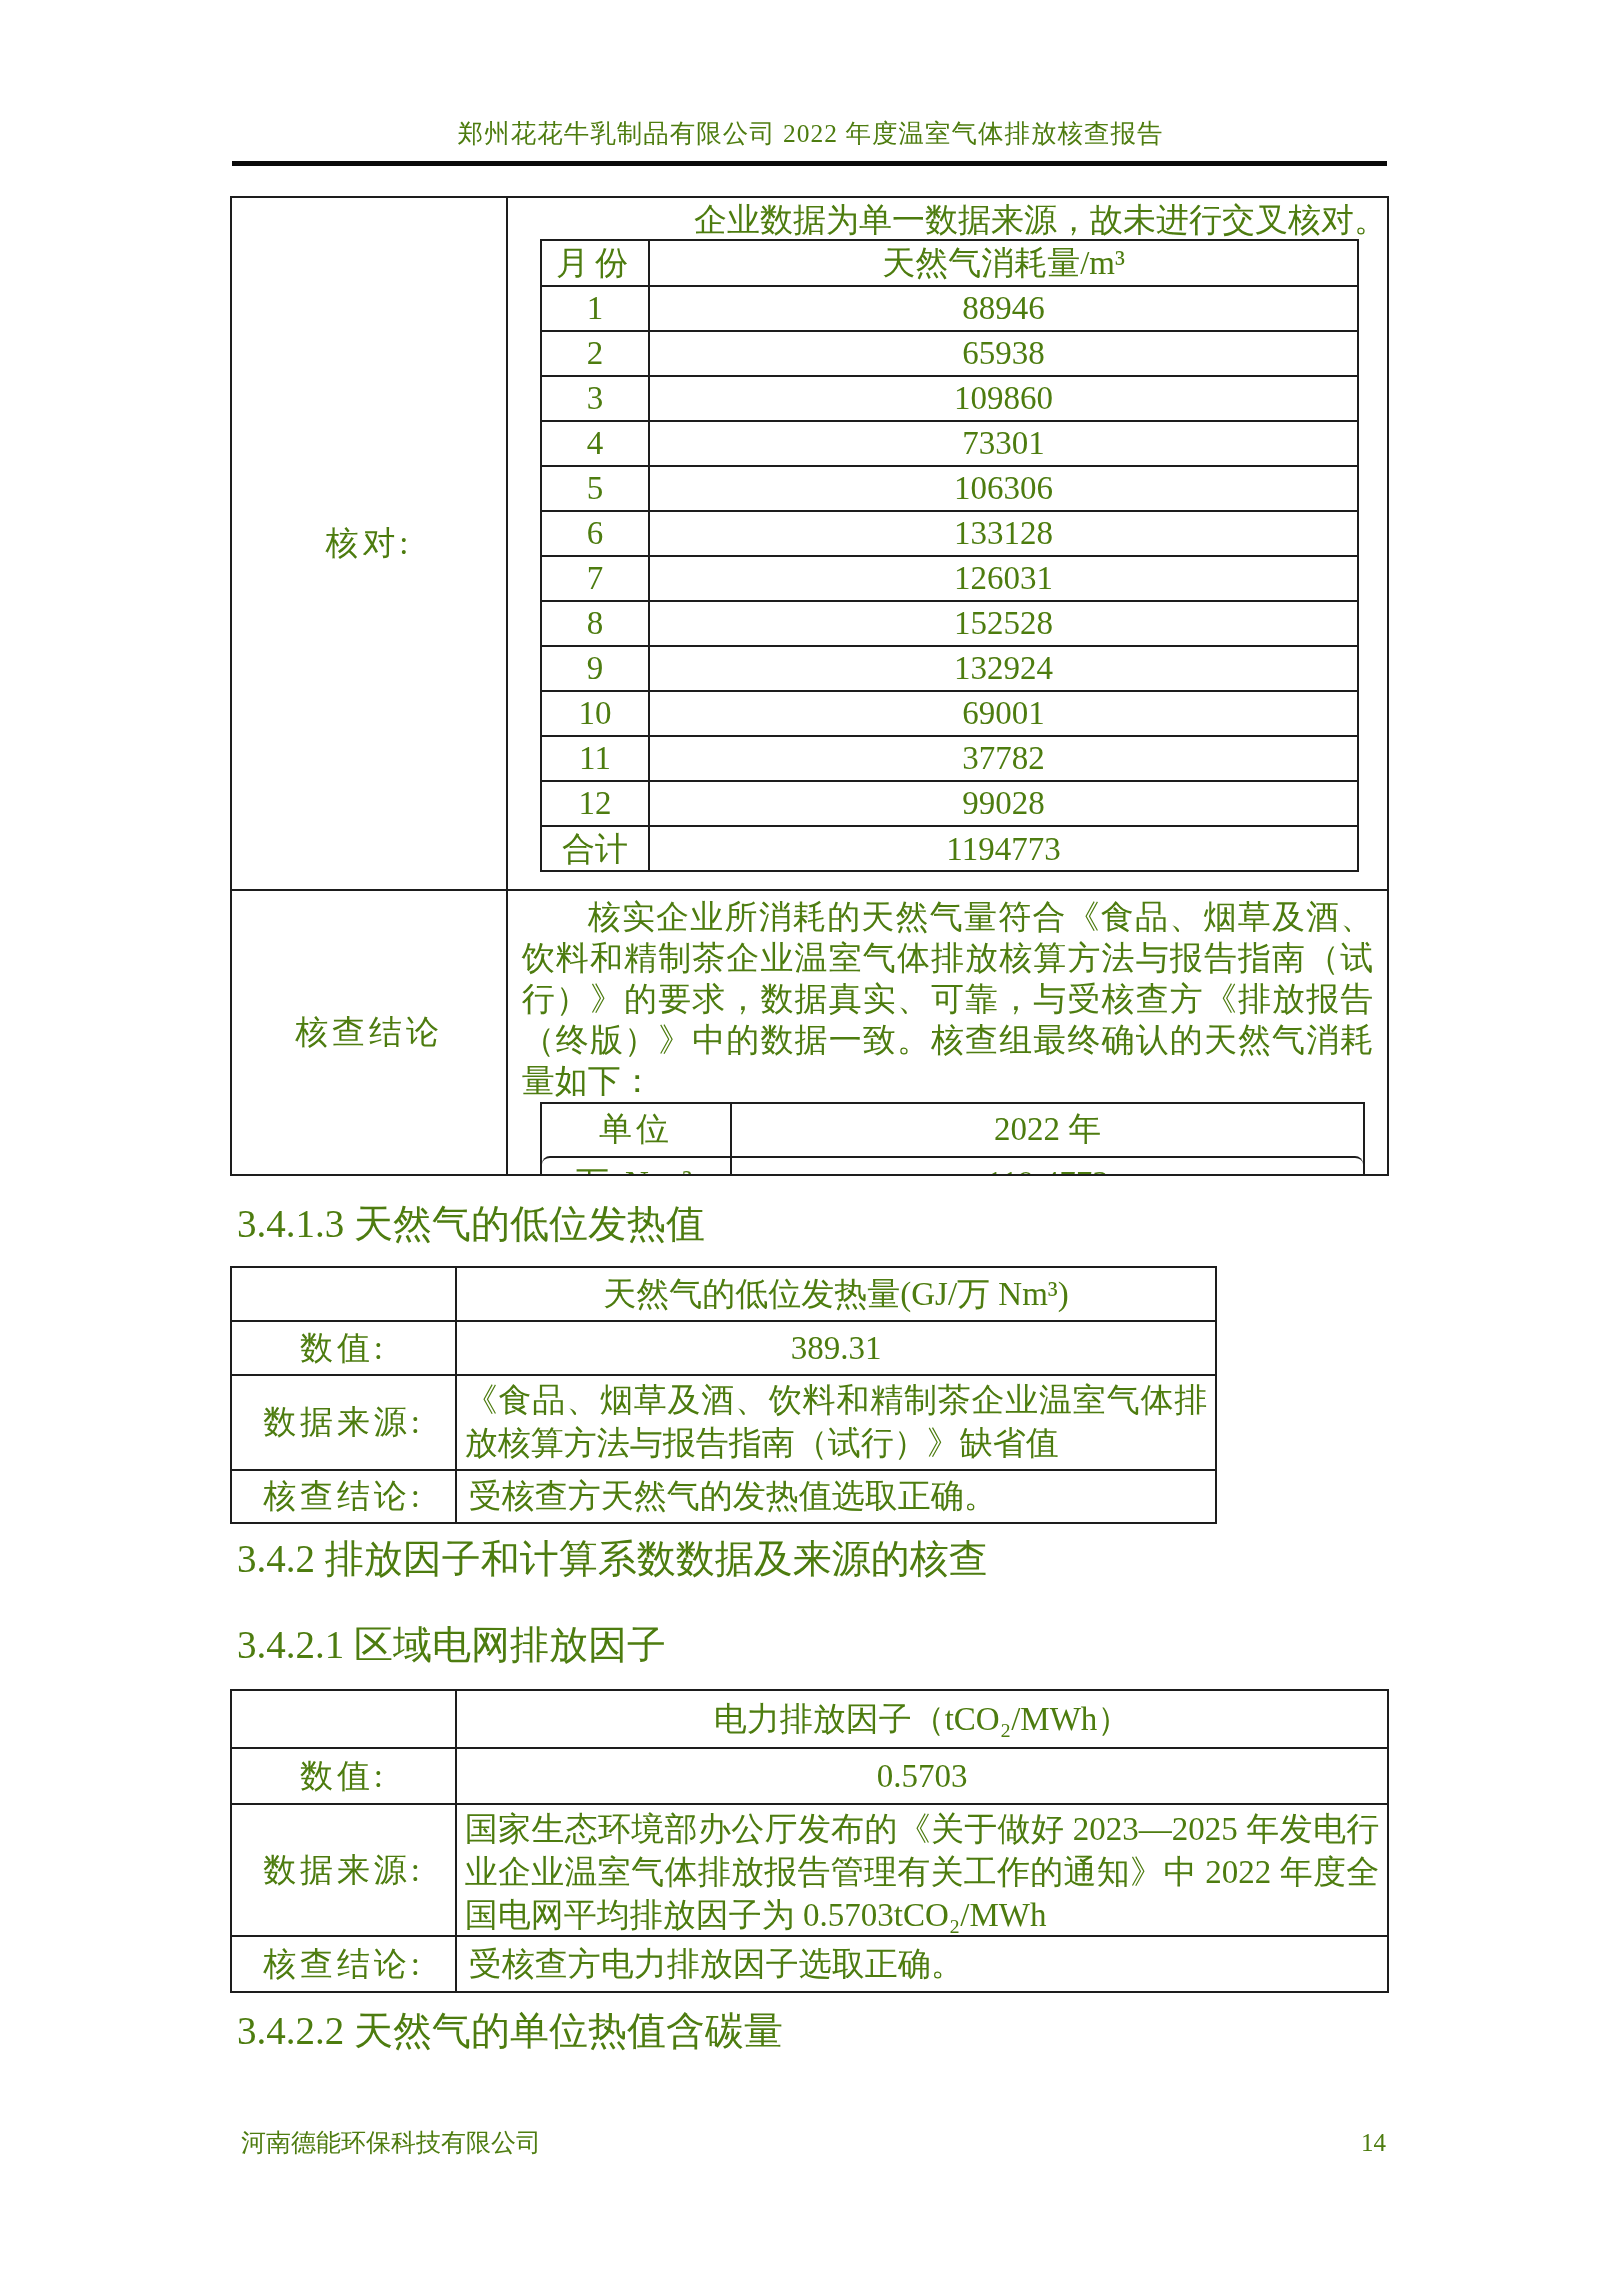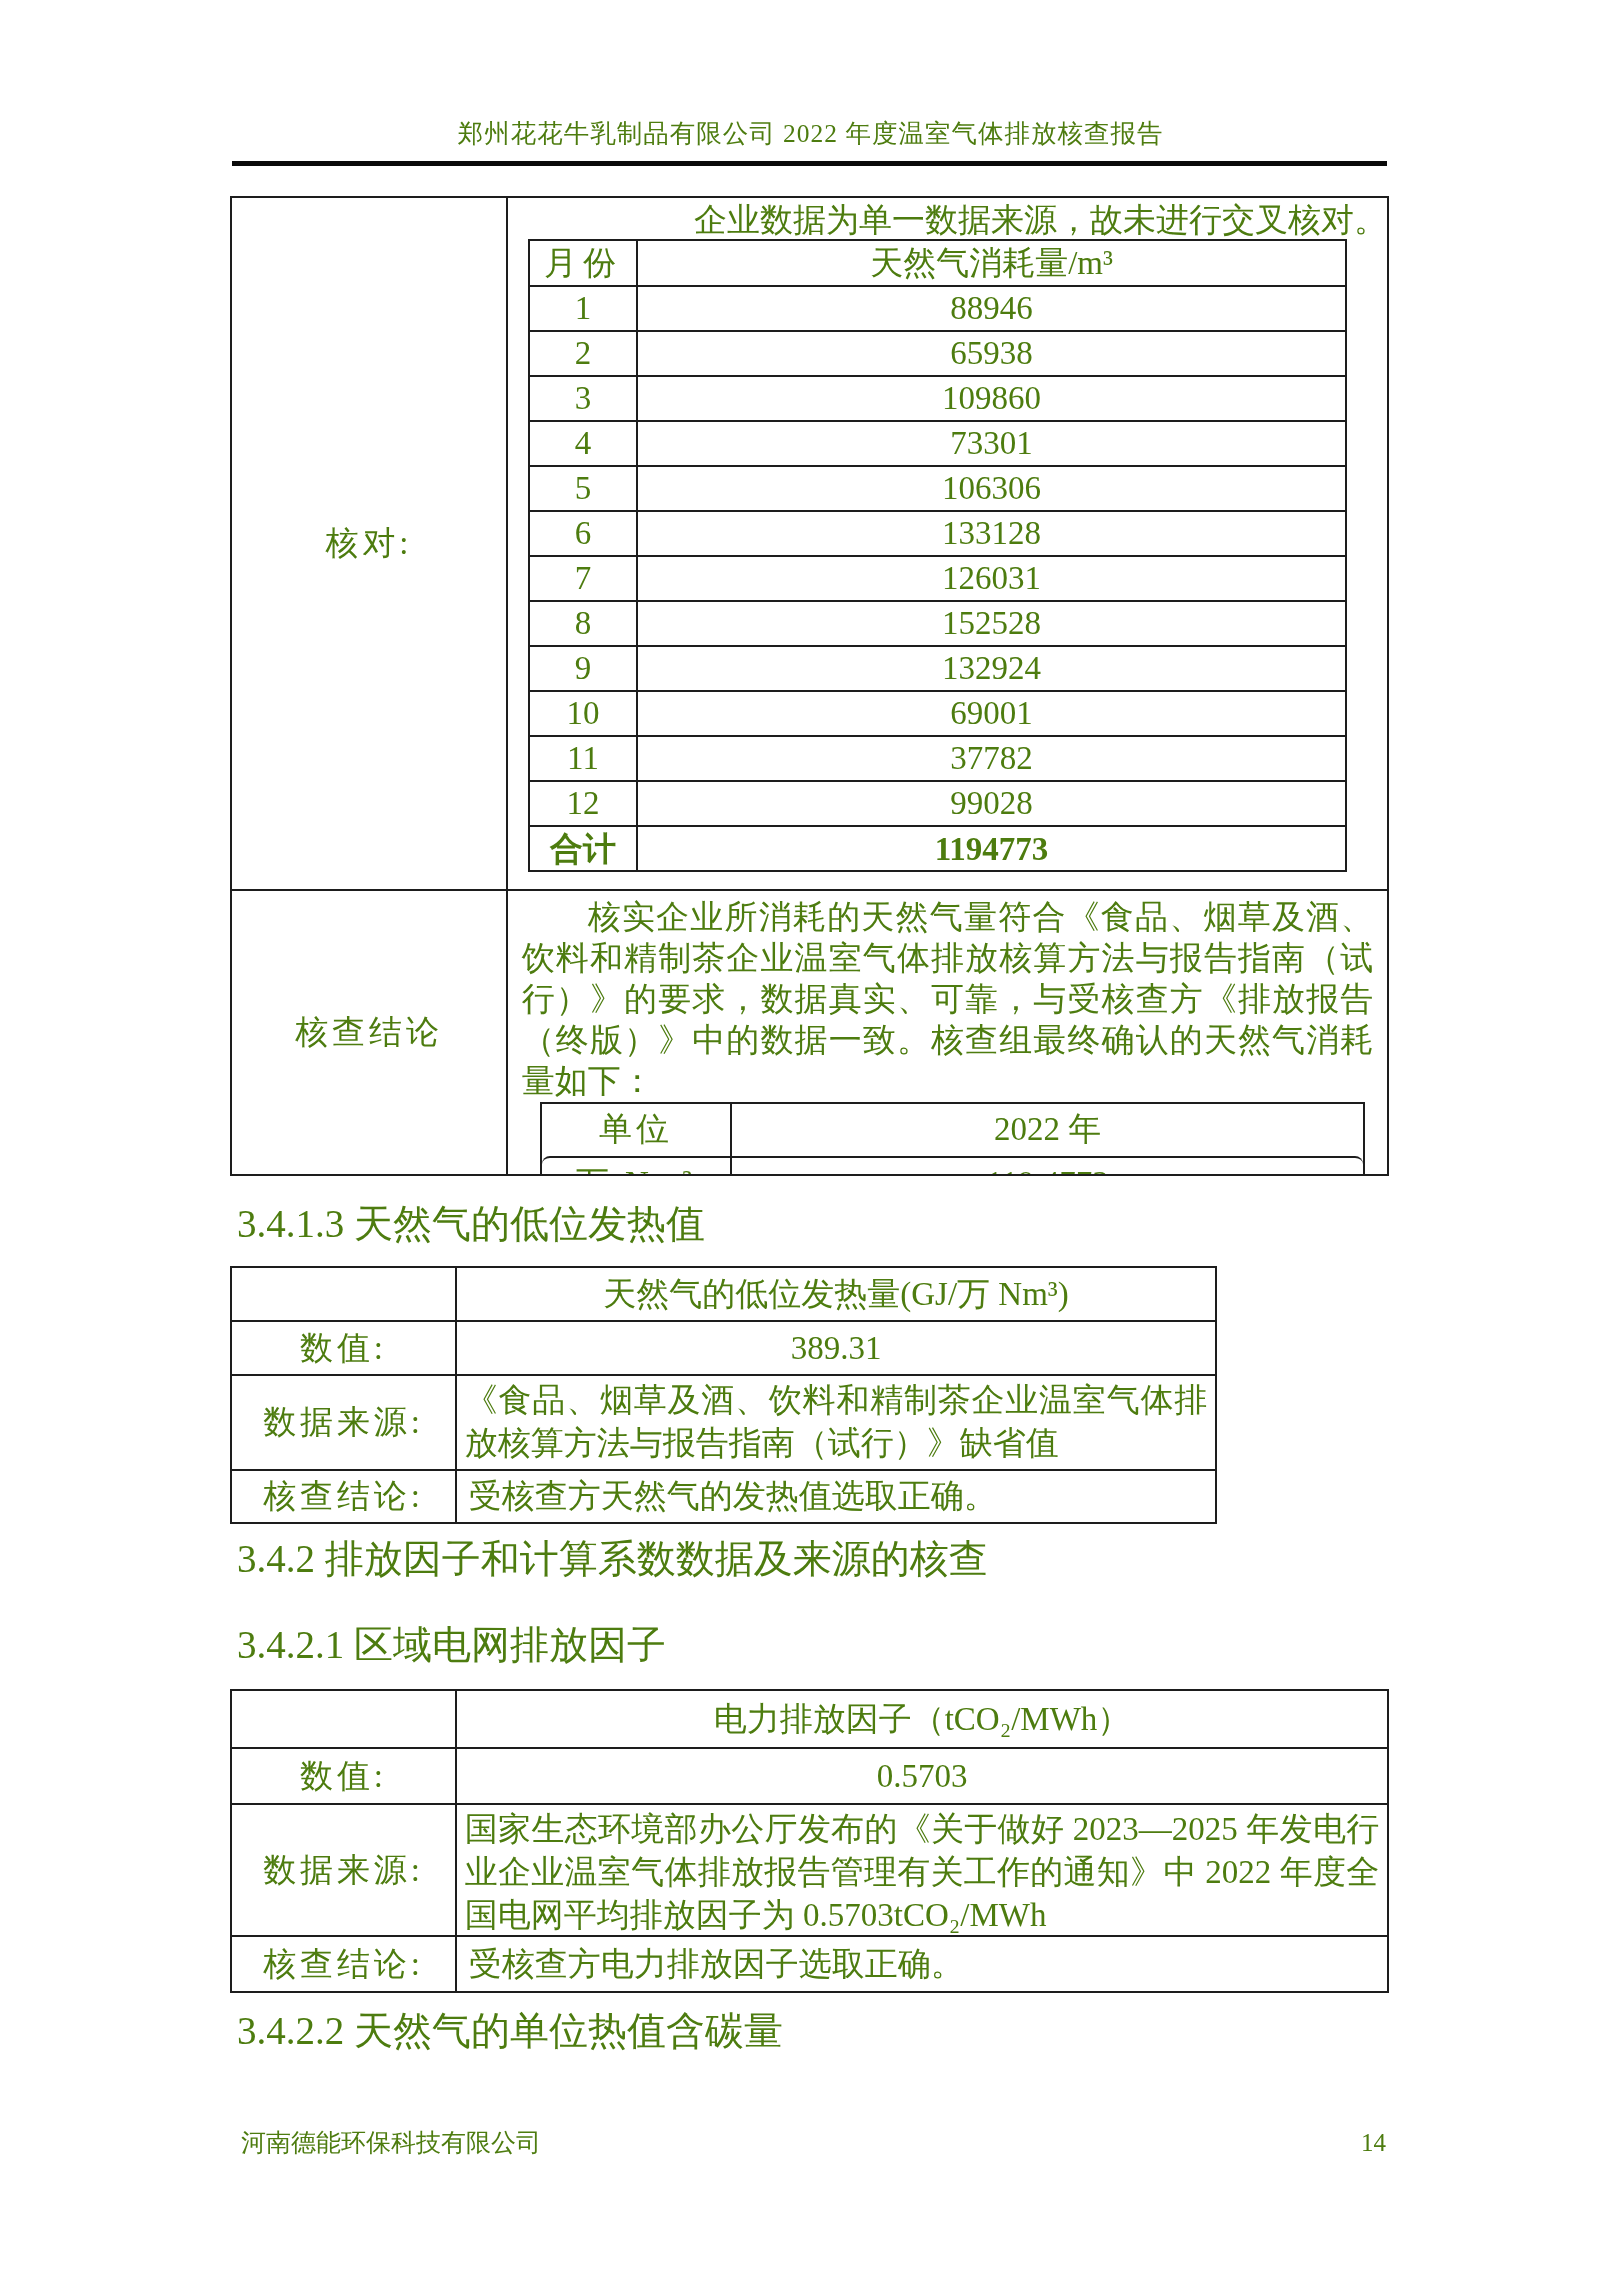--- a/index.html
+++ b/index.html
@@ -7,27 +7,27 @@
         font-family:"Liberation Serif","DejaVu Serif",serif;color:#4d7c0f;overflow:hidden;}
   .title{position:absolute;top:116px;left:0;width:100%;text-align:center;font-size:25.5px;letter-spacing:1px;}
   .rule{position:absolute;top:161px;left:232px;width:1155px;height:4.9px;background:#0a0a0a;}
   .tbl{position:absolute;left:230px;box-sizing:border-box;border:2.9px solid #1d1d1d;font-size:33px;}
   
   .t1{top:196px;width:1159px;height:980px;display:grid;grid-template-columns:276px 1fr;grid-template-rows:693px 1fr;}
   .lblcell{border-right:2px solid #1d1d1d;display:flex;align-items:center;justify-content:center;letter-spacing:3.9px;}
   .bb{border-bottom:2px solid #1d1d1d;}
   .contentcell{overflow:hidden;}
   .note{height:41px;line-height:45px;text-align:right;}
-  .mt{margin-left:20px;width:815px;border:2px solid #1d1d1d;box-sizing:content-box;}
+  .mt{margin-left:32px;width:815px;border:2px solid #1d1d1d;box-sizing:content-box;}
   .mt-row{display:grid;grid-template-columns:108px 1fr;}
   .mt-row > div{display:flex;align-items:center;justify-content:center;}
   .mt-row > div:first-child{border-right:2px solid #1d1d1d;}
   .mt-head{height:44px;}
   .mt-data{height:43px;border-top:2px solid #1d1d1d;}
-  .bold{font-weight:bold;}
+  .bold{font-weight:normal;}
   .para{margin:5.9px 13.7px 0;text-indent:2em;line-height:41px;text-align:justify;}
   .ct{margin-left:32px;width:821px;border:2px solid #1d1d1d;}
   .ct-row{display:grid;grid-template-columns:190px 1fr;height:52px;border-radius:8px;}
   .ct-row + .ct-row{border-top:2px solid #1d1d1d;}
   .ct-row > div{display:flex;align-items:center;justify-content:center;}
   .ct-row > div:first-child{border-right:2px solid #1d1d1d;letter-spacing:3.9px;}
   
   .heading{position:absolute;left:237px;font-size:39px;line-height:43px;white-space:nowrap;}
   .h3413{top:1202px;}
   .h342{top:1537px;}

